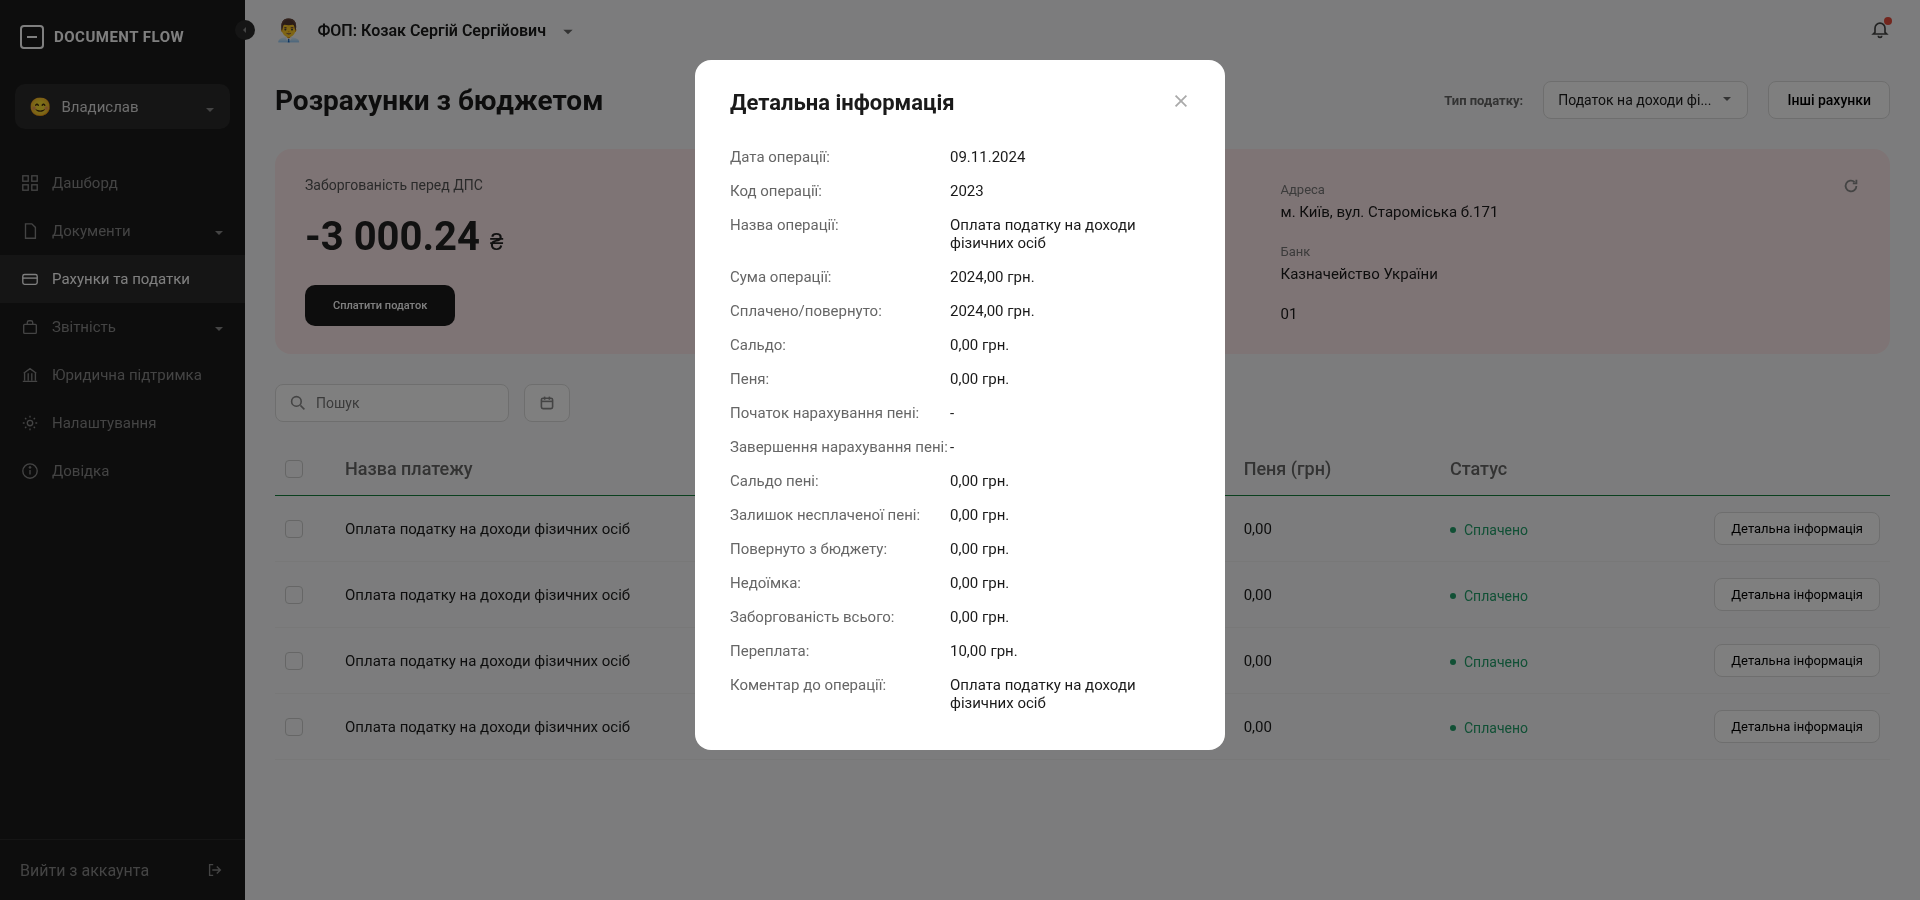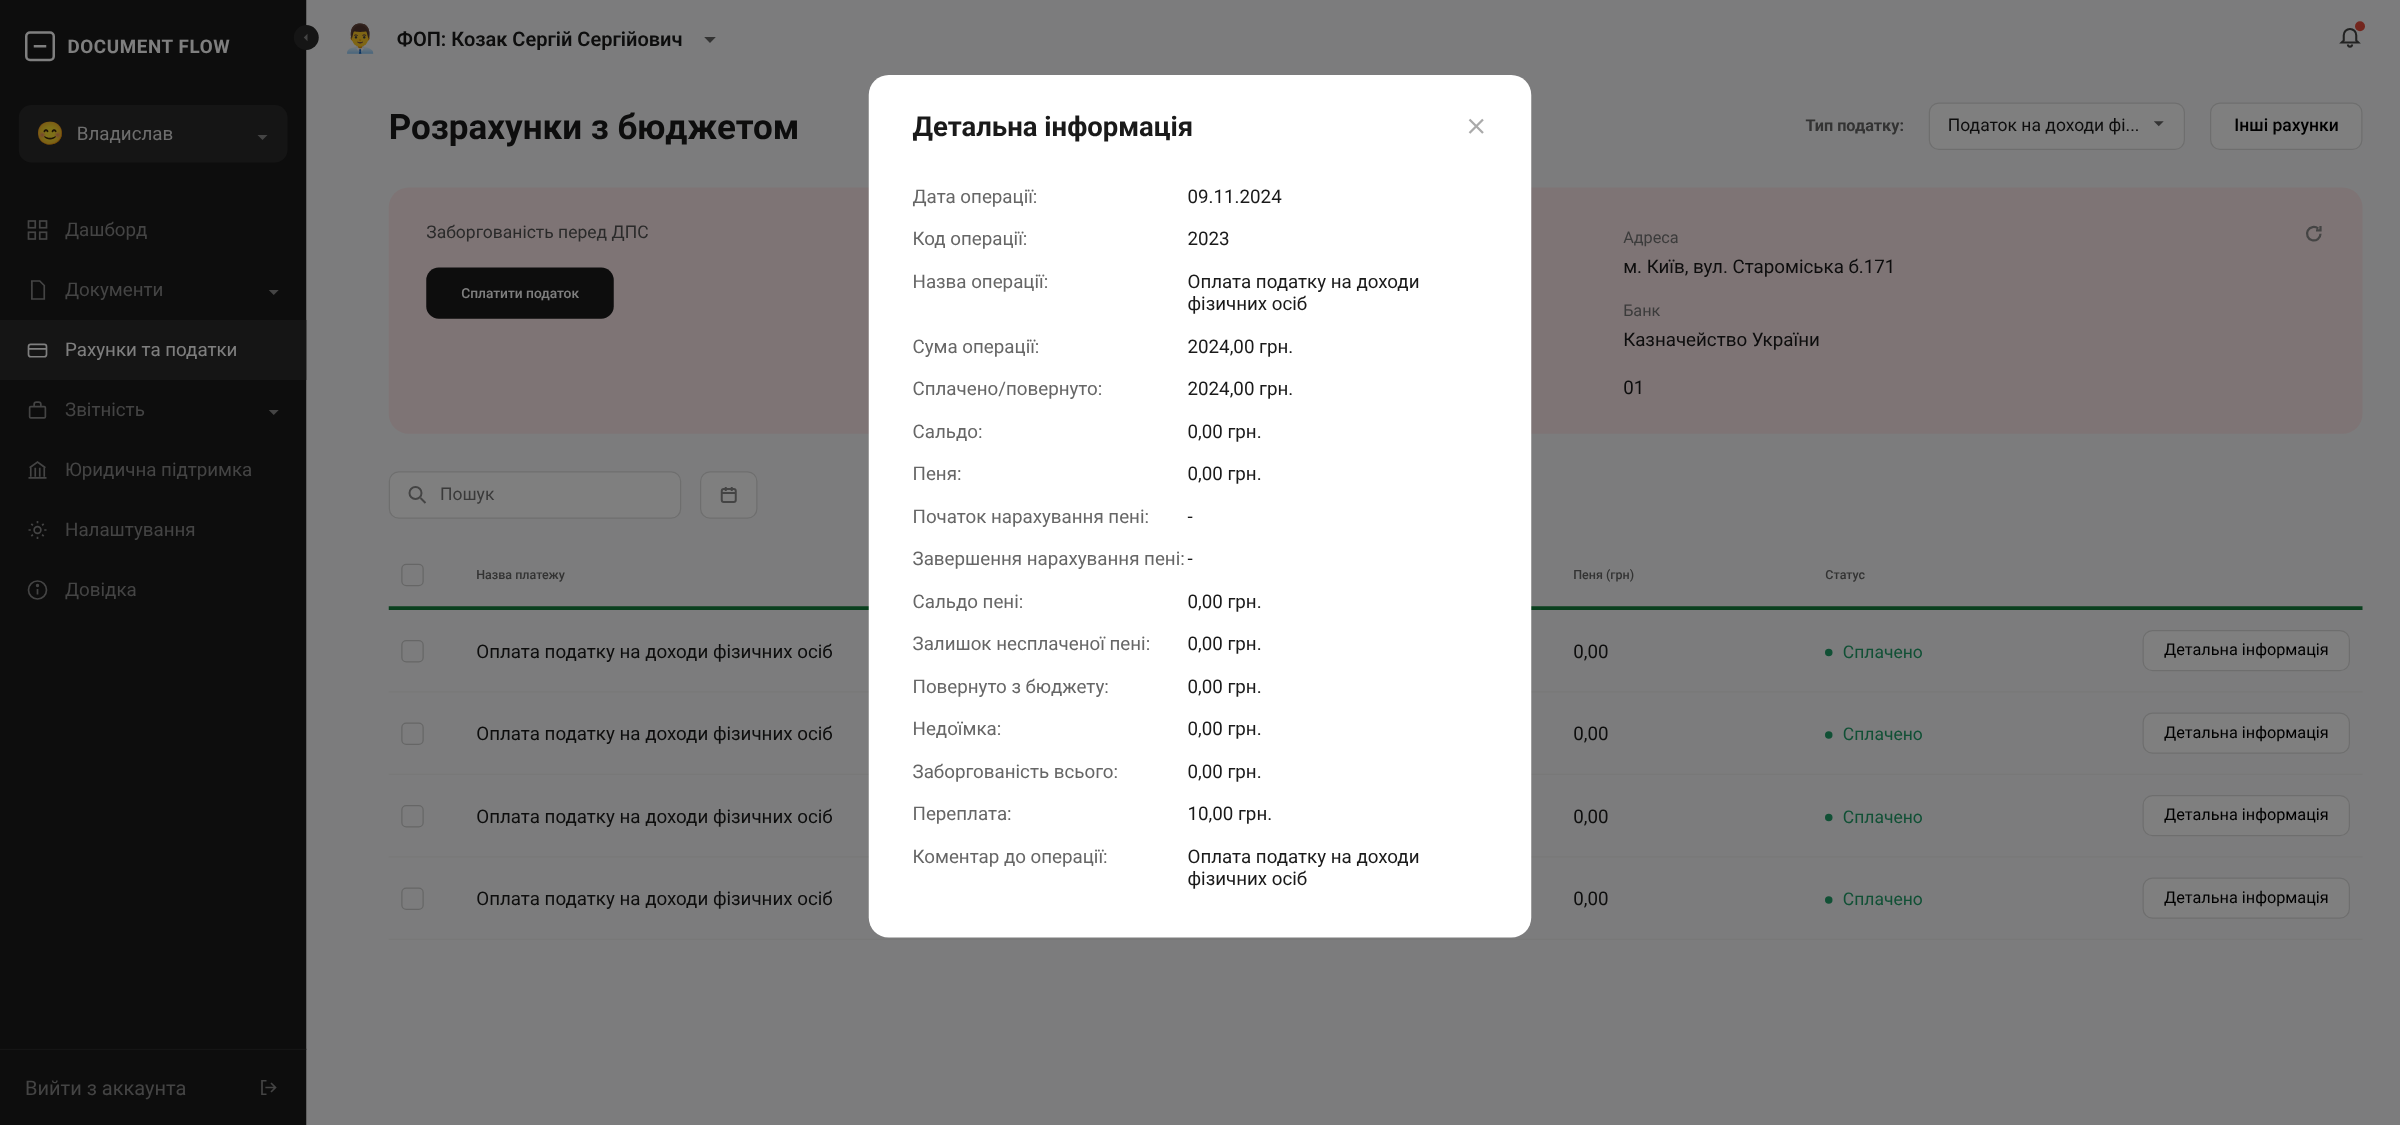--- a/index.html
+++ b/index.html
@@ -37,21 +37,21 @@
     .topbar { display: flex; align-items: center; padding: 18px 30px; gap: 15px; }
     .entity-emoji { font-size: 22px; }
     .entity-name { font-size: 16px; font-weight: 600; }
     .tb-chevron { width: 14px; height: 14px; }
     .tb-chevron svg { width: 100%; height: 100%; fill: #666; }
     .tb-spacer { flex: 1; }
     .bell { position: relative; cursor: pointer; }
     .bell svg { width: 20px; height: 20px; stroke: #444; fill: none; stroke-width: 2; }
     .bell-dot { position: absolute; top: -2px; right: -2px; width: 8px; height: 8px; background: #e74c3c; border-radius: 50%; }
     
-    .content { padding: 20px 30px; overflow-y: auto; flex: 1; margin-left: 36px; }
+    .content { padding: 20px 30px; overflow-y: auto; flex: 1; }
     .page-header { display: flex; align-items: center; gap: 20px; margin-bottom: 30px; }
     .page-title { font-size: 28px; font-weight: 700; flex: 1; }
     .filter-label { font-size: 13px; color: #666; font-weight: bold; }
     .select-box { border: 1px solid #ddd; border-radius: 8px; padding: 10px 14px; font-size: 14px; display: flex; align-items: center; gap: 10px; min-width: 200px; cursor: pointer; background: #fff; }
     .select-box .sel-text { flex: 1; white-space: nowrap; overflow: hidden; text-overflow: ellipsis; }
     .btn-outline { border: 1px solid #ddd; border-radius: 8px; padding: 10px 18px; font-size: 14px; background: #fff; cursor: pointer; font-weight: 500; }
     
     .debt-card { background: #fde8ea; border-radius: 16px; padding: 28px 30px; margin-bottom: 30px; display: flex; gap: 36px; }
     .debt-left { min-width: 280px; }
     .debt-label { font-size: 14px; color: #555; margin-bottom: 20px; }
@@ -66,21 +66,21 @@
     
     .table-controls { display: flex; gap: 15px; margin-bottom: 20px; }
     .search-box { flex: 0 0 200px; border: 1px solid #ddd; border-radius: 8px; padding: 10px 14px; display: flex; align-items: center; gap: 10px; background: #fff; }
     .search-box svg { width: 16px; height: 16px; stroke: #888; fill: none; stroke-width: 2; }
     .search-box input { border: none; outline: none; font-size: 14px; flex: 1; background: transparent; }
     .date-box { border: 1px solid #ddd; border-radius: 8px; padding: 10px 14px; display: flex; align-items: center; gap: 10px; background: #fff; cursor: pointer; }
     .date-box svg { width: 16px; height: 16px; stroke: #888; fill: none; stroke-width: 2; }
     
     .data-table { width: 100%; }
     .thead, .trow { display: grid; grid-template-columns: 40px 2.5fr 1fr 1fr 1fr 1fr 1.2fr; gap: 20px; align-items: center; padding: 16px 10px; }
-    .thead { color: #666; font-size: 10px; font-weight: 500; border-bottom: 3px solid #15803d; }
+    .thead { color: #666; font-size: 18px; font-weight: 500; border-bottom: 1px solid #15803d; }
     .trow { font-size: 15px; border-bottom: 1px solid #f0f0f0; }
     .checkbox { width: 18px; height: 18px; border: 1.5px solid #ccc; border-radius: 4px; cursor: pointer; }
     .status-pill { display: inline-flex; align-items: center; gap: 8px; color: #22a06b; font-size: 14px; }
     .status-dot { width: 6px; height: 6px; background: #22a06b; border-radius: 50%; }
     .btn-details { border: 1px solid #ddd; border-radius: 8px; padding: 8px 16px; font-size: 13px; background: #fff; cursor: pointer; }
     .cell-right { text-align: right; }
     
     
     .overlay { position: absolute; inset: 0; background: rgba(0,0,0,0.5); display: flex; align-items: flex-start; justify-content: center; padding-top: 60px; }
     .modal { background: #fff; border-radius: 16px; width: 530px; padding: 30px 35px; max-height: 80vh; overflow-y: auto; }
@@ -220,20 +220,24 @@
           <span><svg width="12" height="12" viewBox="0 0 12 12" fill="#666">
                 <path d="M2 4l4 4 4-4"></path>
               </svg></span>
         </div>
         <button class="btn-outline">Інші рахунки</button>
       </div>
 
       <div class="debt-card">
         <div class="debt-left">
           <div class="debt-label">Заборгованість перед ДПС</div>
+          <div class="debt-amount">
+            <span>-3 000.24</span>
+            <span class="cur">₴</span>
+          </div>
           <button class="btn-primary">Сплатити податок</button>
         </div>
         <div class="debt-right">
           <div></div>
           <div>
             <div class="debt-info-label">Адреса</div>
             <div class="debt-info-value">м. Київ, вул. Староміська б.171</div>
           </div>
           <div></div>
           <div>

